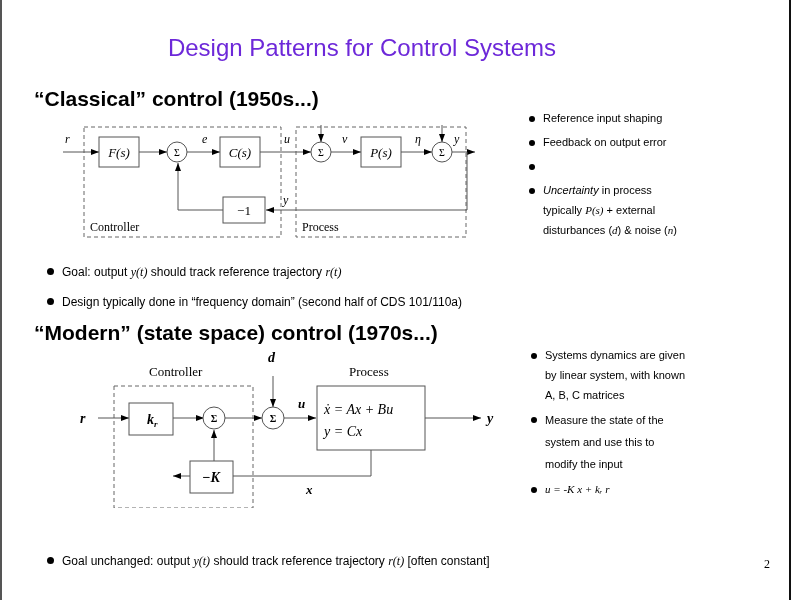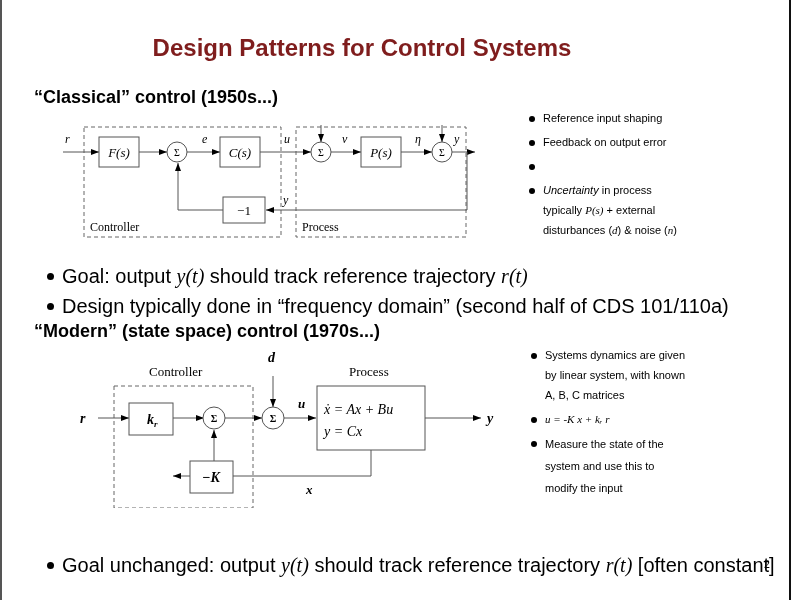--- a/index.html
+++ b/index.html
@@ -1,21 +1,21 @@
 <!DOCTYPE html>
 <html><head>
 <meta charset="utf-8">
 <style>
   html, body { margin:0; padding:0; background:#fff; }
   body { width:800px; height:600px; position:relative; overflow:hidden; font-family:"Liberation Sans", sans-serif; color:#000; }
   .frame-left { position:absolute; left:0; top:0; width:2px; height:600px; background:#555; }
   .frame-right { position:absolute; left:789px; top:0; width:2px; height:600px; background:#111; }
-  .title { position:absolute; left:0; width:724px; top:34px; text-align:center; color:#7f1d1d; font-weight:bold; font-size:24px; }
-  .section { position:absolute; font-weight:bold; font-size:18px; }
-  .bullet { position:absolute; font-size:20px; white-space:nowrap;text-align:right; }
+  .title { position:absolute; left:0; width:724px; top:34px; text-align:center; color:#6d28d9; font-weight:normal; font-size:24px; }
+  .section { position:absolute; font-weight:bold; font-size:21px; }
+  .bullet { position:absolute; font-size:12px; white-space:nowrap;text-align:right; }
   .bullet .dot { display:inline-block; width:7px; height:7px; border-radius:50%; background:#000; margin-right:8px; vertical-align:middle; position:relative; top:-1px; }
   .math { font-family:"Liberation Serif", serif; font-style:italic; }
   .rlist { position:absolute; font-size:11px; line-height:20px; }
   .rlist .item { position:relative; padding-left:16px; margin-bottom:4px; }
   .rlist .item .dot { position:absolute; left:2px; top:8px; width:6px; height:6px; border-radius:50%; background:#000; }
   svg text { font-family:"Liberation Serif", serif; }
   .pagenum { position:absolute; left:764px; top:557px; font-family:"Liberation Serif", serif; font-size:12px; }
 </style>
 </head>
 <body>
@@ -118,19 +118,19 @@
   <text x="82" y="76" font-size="14" font-style="italic" font-weight="bold"><tspan>k</tspan><tspan font-size="9" dy="3">r</tspan></text>
   <text x="146" y="134" font-size="14" font-style="italic" font-weight="bold" text-anchor="middle">−K</text>
   <text x="149" y="74" font-size="10" font-weight="bold" text-anchor="middle">Σ</text>
   <text x="208" y="74" font-size="10" font-weight="bold" text-anchor="middle">Σ</text>
   <text x="259" y="66" font-size="14" font-style="italic">ẋ = Ax + Bu</text>
   <text x="259" y="88" font-size="14" font-style="italic">y = Cx</text>
 </svg>
 
 <div class="rlist" style="left:529px; top:345px;">
   <div class="item"><span class="dot"></span><span>Systems dynamics are given</span><br><span>by linear system, with known</span><br><span>A, B, C matrices</span></div>
+  <div class="item" style="line-height:22px;"><span class="dot"></span><span>Measure the state of the</span><br><span>system and use this to</span><br><span>modify the input</span></div>
   <div class="item"><span class="dot"></span><span class="math">u = -K x + kᵣ r</span></div>
-  <div class="item" style="line-height:22px;"><span class="dot"></span><span>Measure the state of the</span><br><span>system and use this to</span><br><span>modify the input</span></div>
 </div>
 
 <div class="bullet" style="left:47px; top:554px;"><span class="dot"></span><span>Goal unchanged: output </span><span class="math">y(t)</span><span> should track reference trajectory </span><span class="math">r(t)</span><span> [often constant]</span></div>
 
 <div class="pagenum">2</div>
 
 </body></html>

